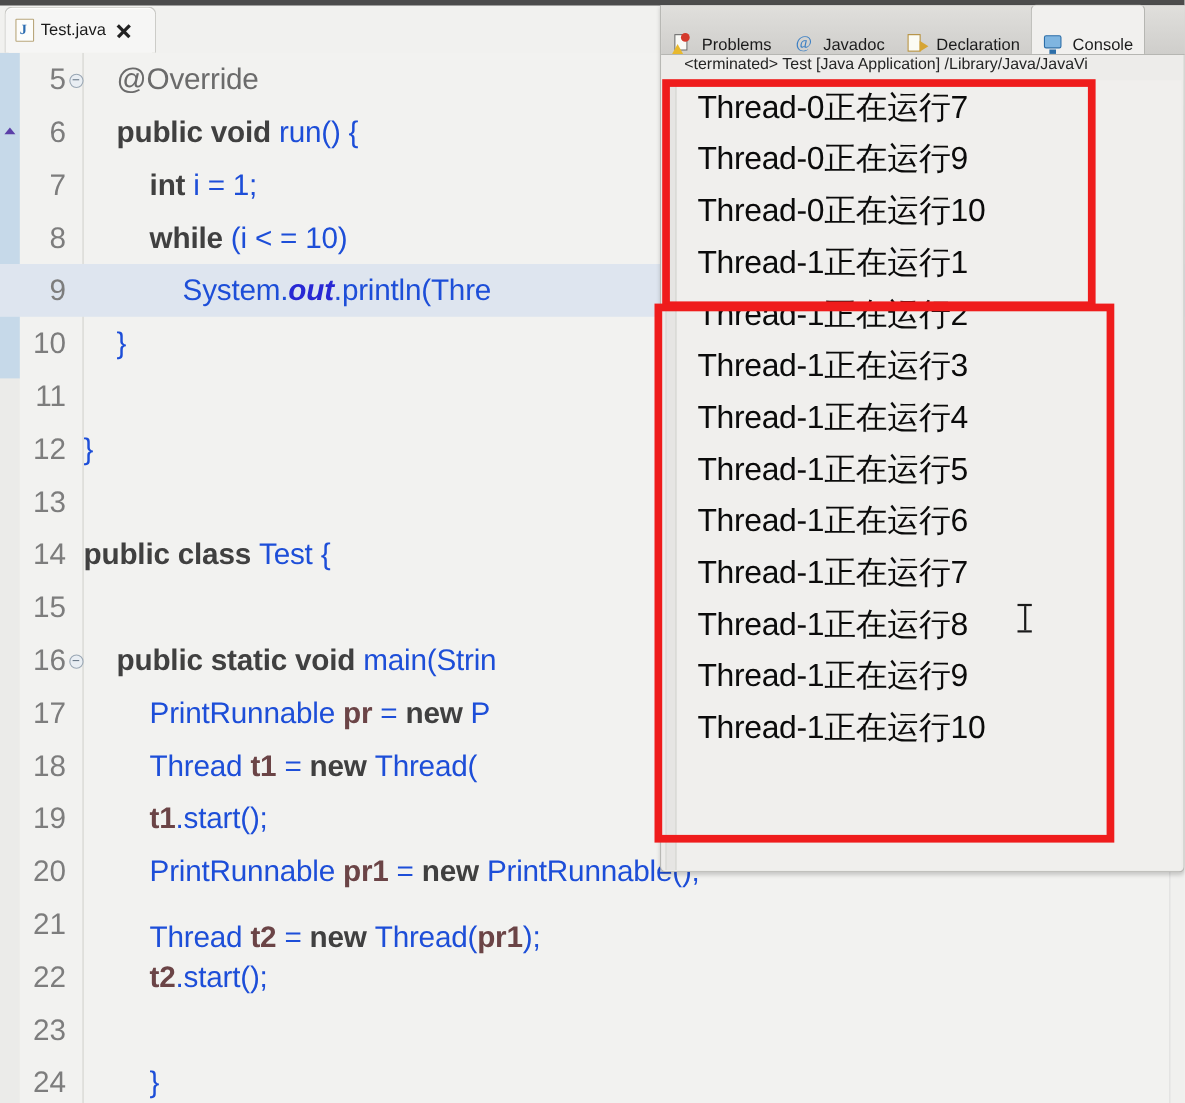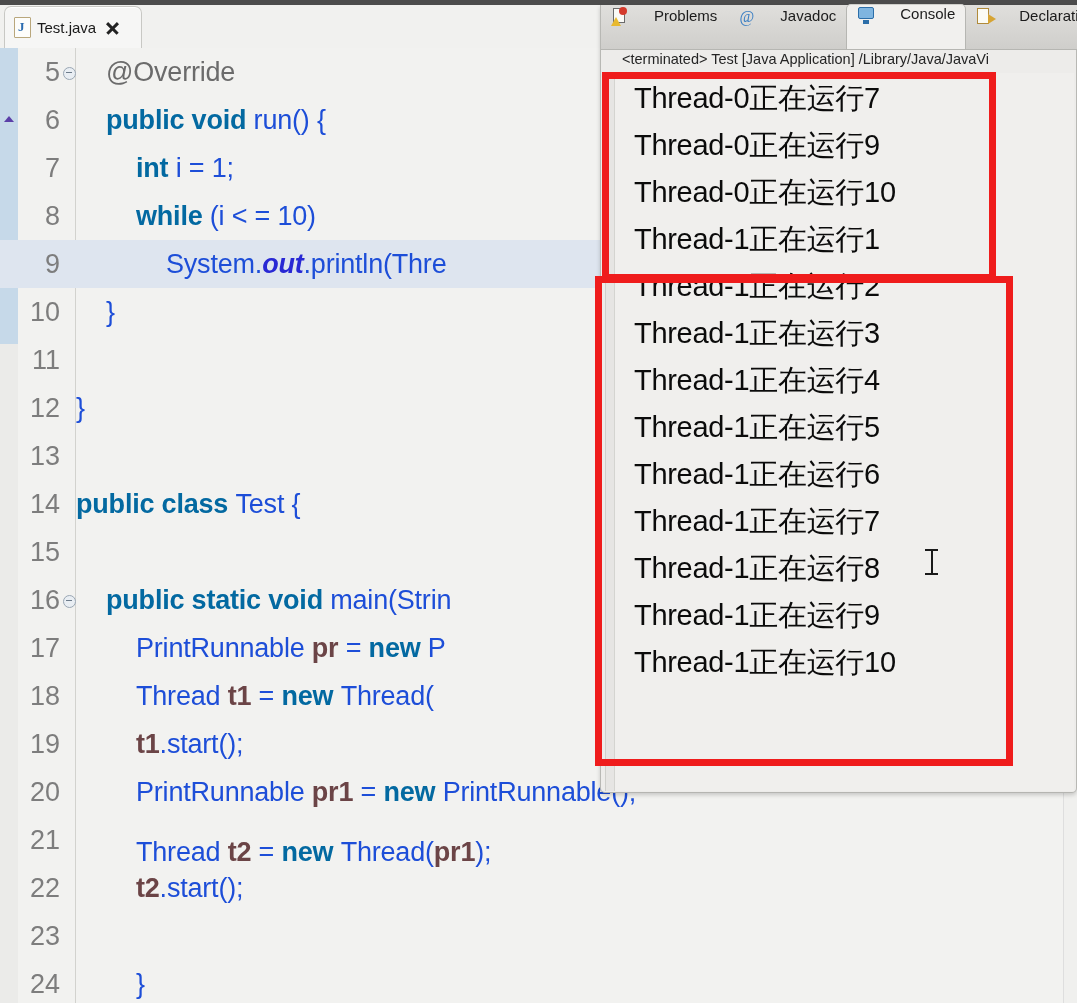--- a/index.html
+++ b/index.html
@@ -103,21 +103,21 @@
   }
   .fold.has:before {
     content: ""; position: absolute; left: 3.5px; top: 24px;
     width: 6px; height: 1.4px; background: #6d7c8b; z-index: 2;
   }
   .ctext {
     padding-left: 10px; font-size: 27px; white-space: pre;
     font-family: "Liberation Sans", sans-serif; color: #141414;
     letter-spacing: -.2px;
   }
-  .kw  { color: #0369a1; font-weight: bold; }
+  .kw  { color: #404040; font-weight: bold; }
   .ann { color: #6b6b6b; }
   .fld { color: #2828d4; font-style: italic; font-weight: bold; }
   .loc { color: #6b4446; font-weight: bold; }
   .pln { color: #1d4ed8; }
 
   
   .ed-scroll {
     position: absolute; right: 0; top: 0; width: 14px; height: 955px;
     background: #f0f0ee; border-left: 1px solid #dedede;
   }
@@ -137,21 +137,21 @@
     border-radius: 0 0 5px 5px;
     box-shadow: 0 2px 4px rgba(0,0,0,.18);
   }
   .cv-tabbar {
     position: absolute; left: 0; top: 0; width: 477px; height: 45px;
     display: flex; align-items: flex-end;
     background: linear-gradient(#e0dfdc, #cfcecb);
     border-bottom: 1px solid #b6b6b2;
   }
   .cv-tab {
-    display: flex; align-items: flex-start; gap: 24px;
+    display: flex; align-items: flex-end; gap: 8px;
     height: 42px; padding: 0 10px;
     font-size: 15px; color: #1b1b1b; white-space: nowrap;
     position: relative;
   }
   .cv-tab.active {
     background: #f1f0ee;
     border-left: 1px solid #b6b6b2;
     border-right: 1px solid #b6b6b2;
     border-top: 1px solid #cfcfcb;
     border-radius: 5px 5px 0 0;
@@ -385,34 +385,34 @@
             <span class="warn"></span>
         </span>
         <span>Problems</span>
       </div>
 
       <div class="cv-tab">
         <span class="ic ic-javadoc">@</span>
         <span>Javadoc</span>
       </div>
 
+      <div class="cv-tab">
+        <span class="ic ic-decl">
+          <span class="base"></span>
+            <span class="arw"></span>
+        </span>
+        <span>Declaration</span>
+      </div>
+
       <div class="cv-tab active">
         <span class="ic ic-console">
           <span class="scr"></span>
             <span class="stand"></span>
         </span>
         <span>Console</span>
-      </div>
-
-      <div class="cv-tab">
-        <span class="ic ic-decl">
-          <span class="base"></span>
-            <span class="arw"></span>
-        </span>
-        <span>Declaration</span>
       </div>
 
     </div>
 
     <div class="cv-termline">&lt;terminated&gt; Test [Java Application] /Library/Java/JavaVi</div>
 
     <div class="cv-body">
       <div class="cv-scroll-l"></div>
       <div class="cv-lines" id="cv-lines">
           <div class="cv-line">Thread-0正在运行7</div>

